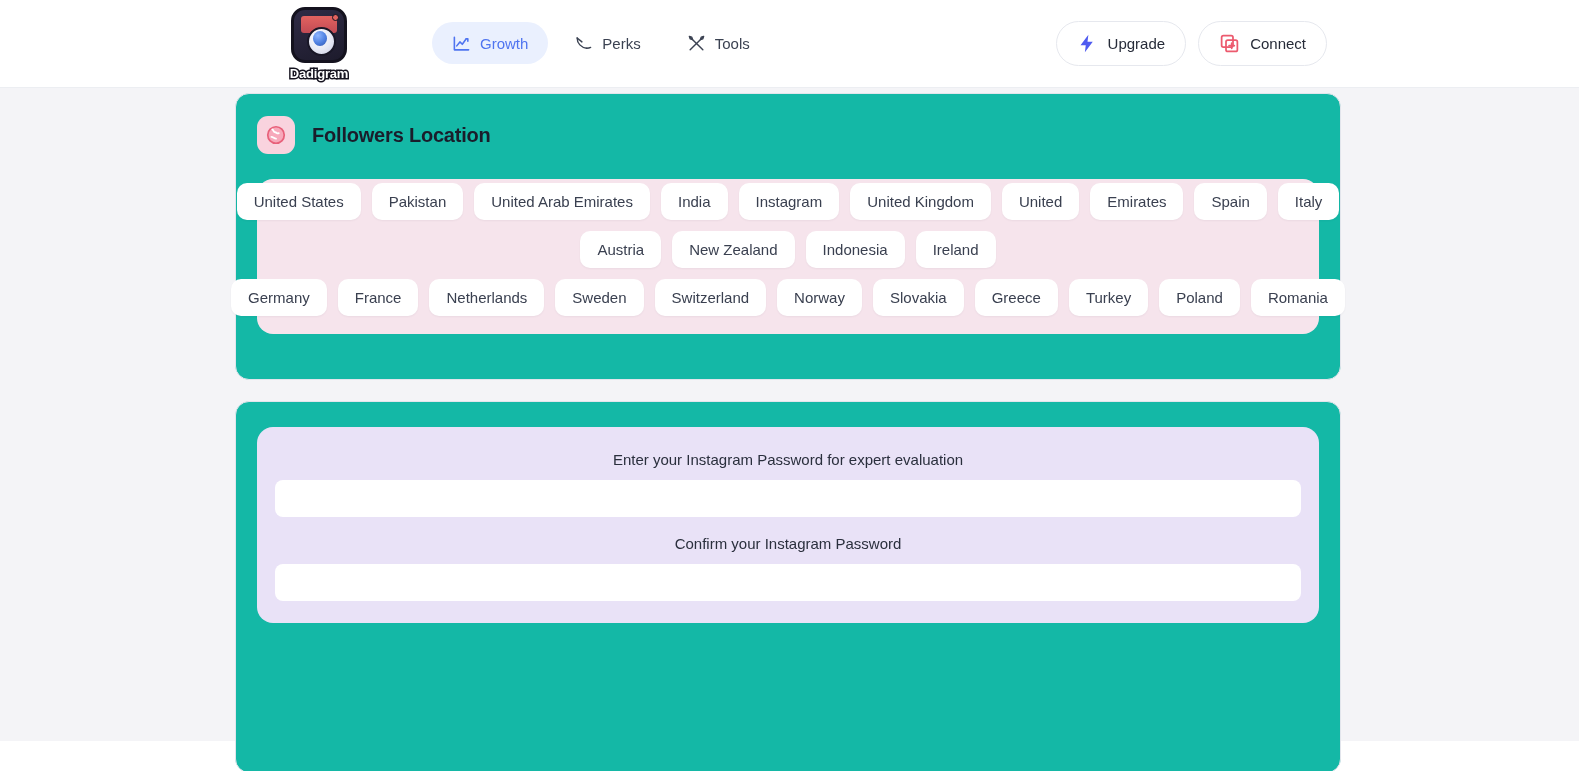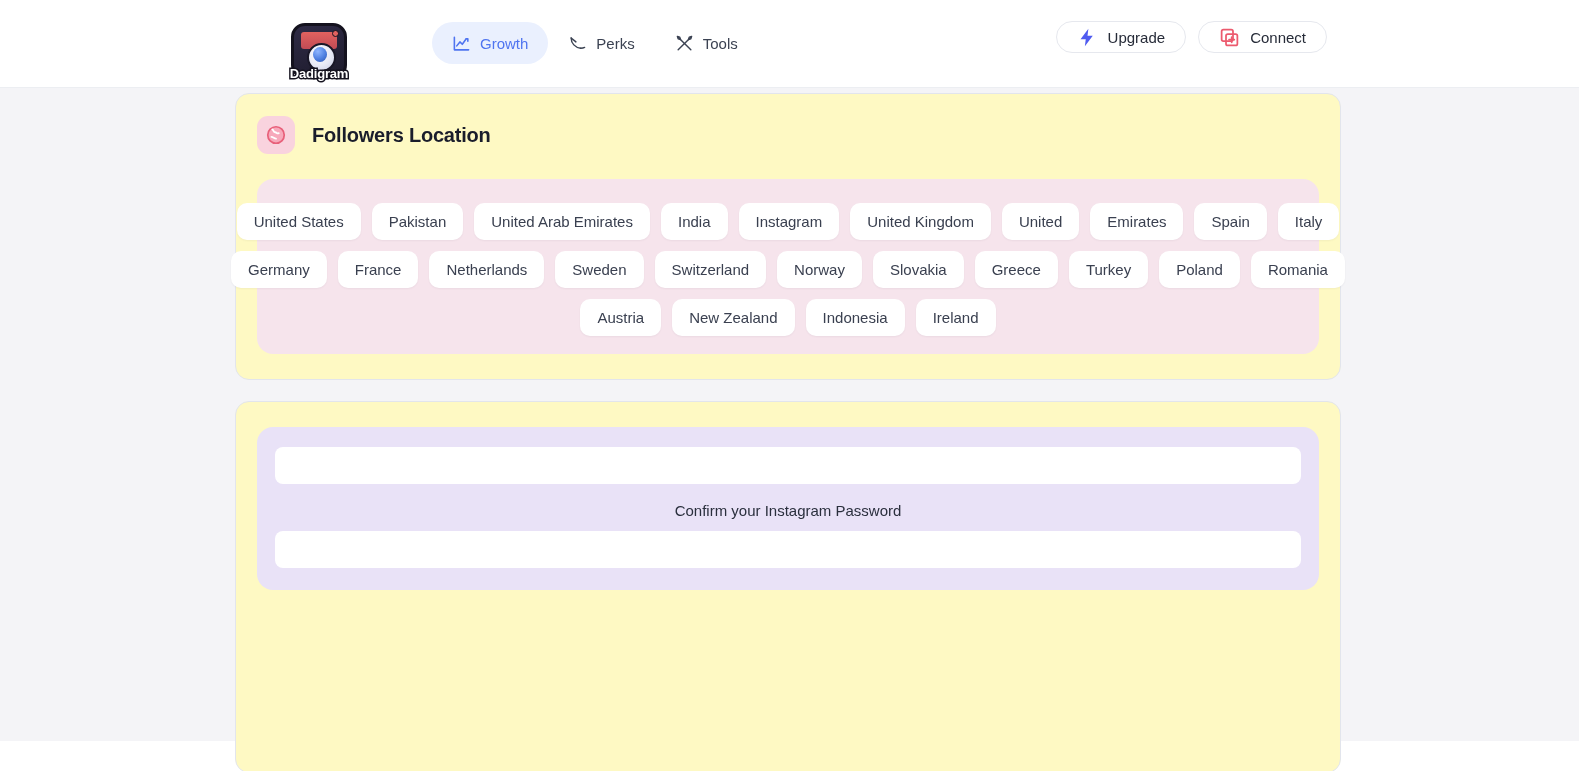--- a/index.html
+++ b/index.html
@@ -15,21 +15,21 @@
   .header {
     height: 88px; width: 100%;
     background: #ffffff;
     display: flex; align-items: center;
     position: relative;
     border-bottom: 1px solid #eceef2;
   }
   .logo-wrap {
     position: absolute; left: 287px; top: 5px;
     width: 64px; height: 74px;
-    display:flex; align-items:flex-end; justify-content:center;
+    display:flex; align-items:flex-start; justify-content:center;
   }
   .logo-badge {
     width: 56px; height: 56px; border-radius: 14px;
     background: linear-gradient(160deg,#2f2b46 0%,#1d1b2c 100%);
     border: 3px solid #14121e;
     position: relative; overflow: hidden;
     margin-top: 2px;
   }
   .logo-screen {
     position:absolute; left:7px; top:6px; width:36px; height:17px;
@@ -55,74 +55,74 @@
     position:absolute; bottom:-2px; left:50%; transform:translateX(-50%);
     font-size:13px; font-weight:700; color:#ffffff;
     letter-spacing:-0.2px;
     -webkit-text-stroke: 3px #14121e;
     paint-order: stroke fill;
     white-space:nowrap;
   }
 
   .nav {
     position:absolute; left:432px; top:22px;
-    display:flex; align-items:center; 
+    display:flex; align-items:center; gap: 6px;
   }
   .nav-item {
     display:flex; align-items:center; gap:9px;
     height:42px; padding: 0 20px;
     border-radius: 21px;
     font-size:15px; color:#3b4252;
     cursor:pointer; white-space:nowrap;
   }
   .nav-item.active { background:#eaf0fe; color:#4f74f0; }
   .nav-ico { width:19px; height:19px; display:block; flex:none; }
 
   .actions {
     position:absolute; right:252px; top:21px;
     display:flex; align-items:center; gap:12px;
   }
   .btn {
     display:flex; align-items:center; gap:10px;
-    height:32px; padding:0 20px;
+    height:45px; padding:0 20px;
     border:1px solid #e6e8ee; border-radius:23px;
     background:#ffffff; color:#262b38;
     font-size:15px; white-space:nowrap; cursor:pointer;
   }
   .btn-ico { width:21px; height:21px; display:block; flex:none; }
   .chev { width:13px; height:13px; display:block; margin-left:4px; }
 
   
   .page {
     position:absolute; left:0; top:88px; width:1579px; height:653px;
     background:#f4f4f7;
   }
   .card {
     position:absolute;
-    background:#fef9c3;
+    background:#14b8a6;
     border:1px solid #e2e5ec;
     border-radius:14px;
   }
   #card-followers { left:235px; top:5px; width:1106px; height:287px; }
   #card-password  { left:235px; top:313px; width:1106px; height:372px; }
 
   .card-head { display:flex; align-items:center; gap:17px; padding:22px 0 0 21px; }
   .card-ico-box {
     width:38px; height:38px; border-radius:11px;
     display:flex; align-items:center; justify-content:center; flex:none;
   }
   .ico-pink { background:#f9d3de; }
   .ico-purple { background:#ded4f8; }
   .card-title { font-size:20px; font-weight:700; color:#1a1d2b; letter-spacing:-0.2px; }
 
   .panel-pink {
     margin:25px 21px 0 21px;
     background:#f6e4ec;
     border-radius:16px;
-    padding:24px 20px 18px 20px;
+    padding:4px 20px 18px 20px;
   }
   .chip-row {
     display:flex; justify-content:center; flex-wrap:nowrap;
     gap:11px; margin-bottom:11px;
   }
   .chip-row:last-child { margin-bottom:0; }
   .chip {
     background:#ffffff; border-radius:10px;
     padding:10px 17px; font-size:15px; color:#3a4050;
     white-space:nowrap; cursor:pointer;
@@ -250,44 +250,45 @@
           <span class="chip">United Arab Emirates</span>
           <span class="chip">India</span>
           <span class="chip">Instagram</span>
           <span class="chip">United Kingdom</span>
           <span class="chip">United</span>
           <span class="chip">Emirates</span>
           <span class="chip">Spain</span>
           <span class="chip">Italy</span>
         </div>
         <div class="chip-row">
+          <span class="chip">Austria</span>
+          <span class="chip">New Zealand</span>
+          <span class="chip">Indonesia</span>
+          <span class="chip">Ireland</span>
+        </div>
+        <div class="chip-row">
           <span class="chip">Germany</span>
           <span class="chip">France</span>
           <span class="chip">Netherlands</span>
           <span class="chip">Sweden</span>
           <span class="chip">Switzerland</span>
           <span class="chip">Norway</span>
           <span class="chip">Slovakia</span>
           <span class="chip">Greece</span>
           <span class="chip">Turkey</span>
           <span class="chip">Poland</span>
           <span class="chip">Romania</span>
         </div>
-        <div class="chip-row">
-          <span class="chip">Austria</span>
-          <span class="chip">New Zealand</span>
-          <span class="chip">Indonesia</span>
-          <span class="chip">Ireland</span>
-        </div>
       </div>
     </div>
 
     <div class="card" id="card-password">
 
       <div class="panel-purple">
+        <div class="field-label">Enter your Instagram Password for expert evaluation</div>
         <input class="field-input" type="password" placeholder="" style="">
         <div class="field-gap"></div>
         <div class="field-label">Confirm your Instagram Password</div>
         <input class="field-input" type="password" placeholder="" style="">
       </div>
     </div>
 
   </div>
 </div>
 

